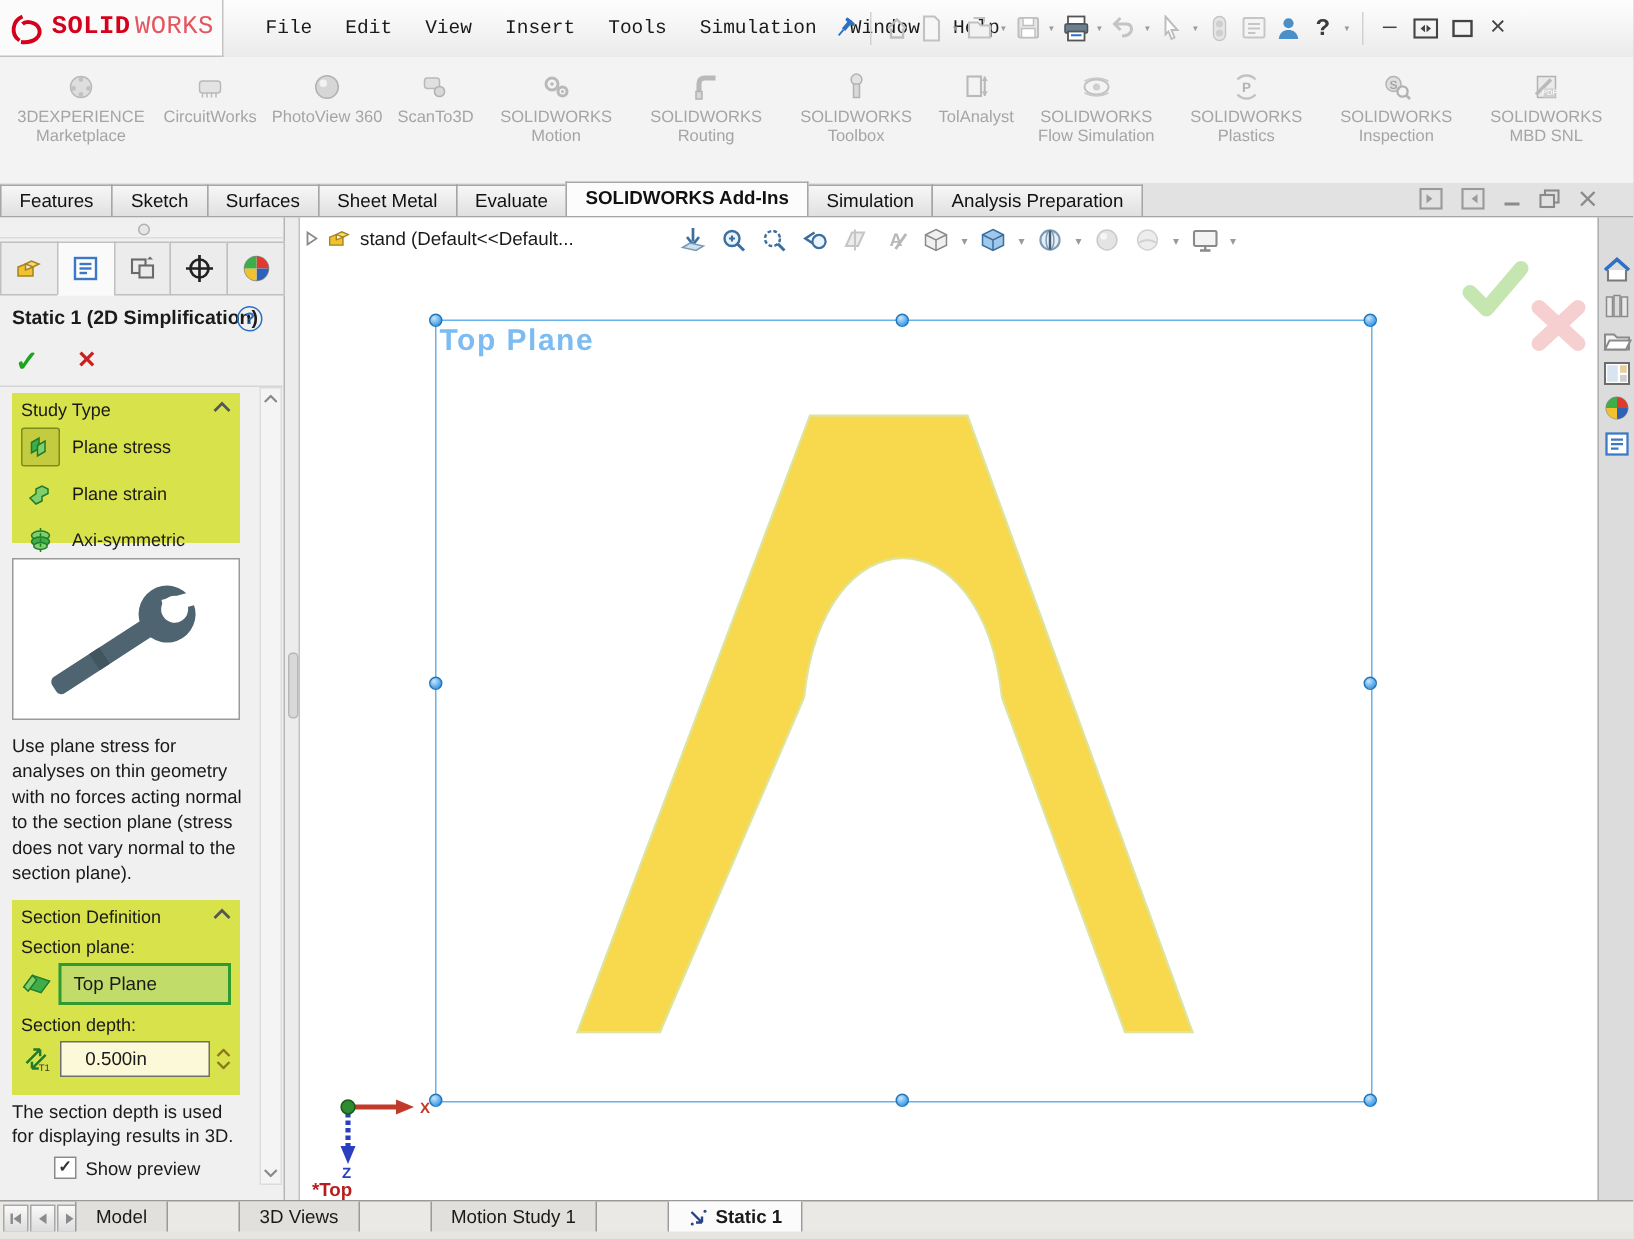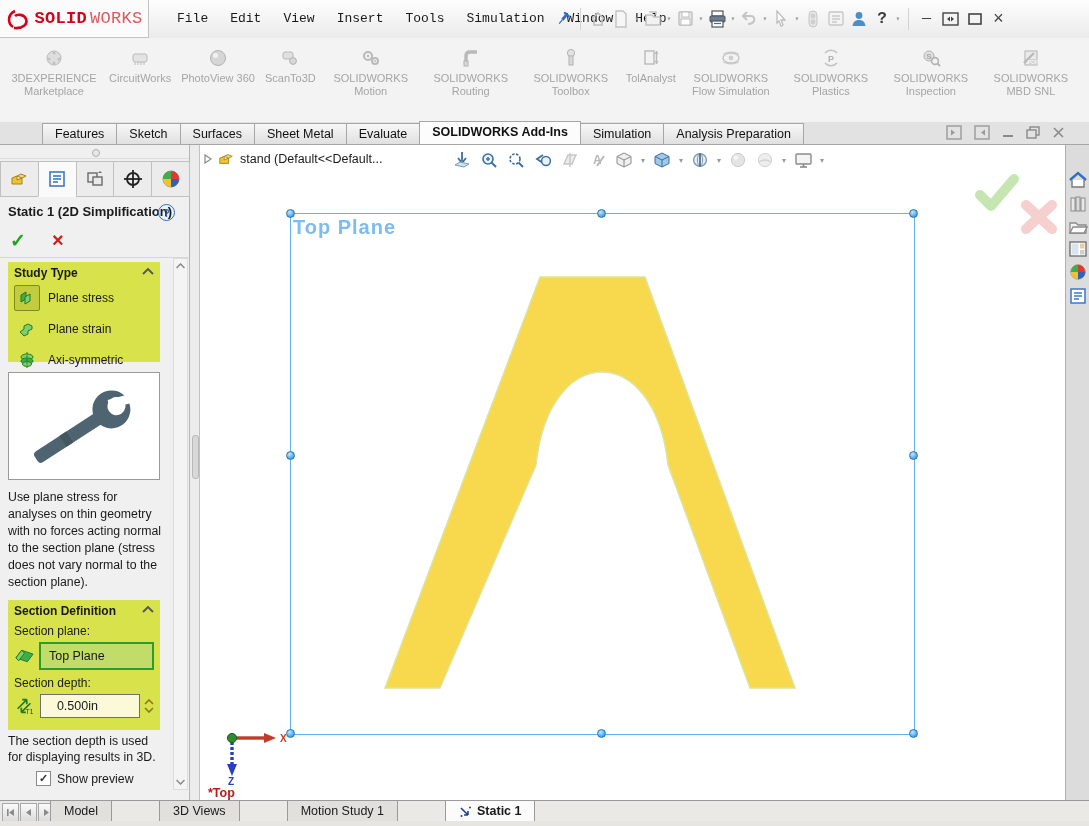--- a/index.html
+++ b/index.html
@@ -22,21 +22,21 @@
   .wc{width:23px;height:24px;display:flex;align-items:center;justify-content:center;
       font-size:15px;color:#444;}
   
   .addins{position:absolute;left:0;top:38px;width:1089px;height:84px;background:#f3f3f3;
           display:flex;align-items:flex-start;padding:7px 0 0 4px;box-sizing:border-box;}
   .addin{display:flex;flex-direction:column;align-items:center;max-width:90px;
          padding:2px 5px;text-align:center;}
   .ai-label{font-size:11px;line-height:13px;color:#a5a5a5;margin-top:3px;}
   
   .rtabs{position:absolute;left:0;top:122px;width:1089px;height:23px;background:#e2e2e2;
-         border-bottom:1px solid #a6a6a6;display:flex;align-items:flex-end;box-sizing:border-box;padding-left:42px;}
+         border-bottom:1px solid #a6a6a6;display:flex;align-items:flex-end;box-sizing:border-box;}
   .rtab{height:20px;line-height:20px;padding:0 12px;font-size:12.5px;
         background:linear-gradient(#f7f7f7,#e0e0e0);border:1px solid #a6a6a6;border-bottom:none;
         margin-right:-1px;color:#111;position:relative;}
   .rtab.active{background:#fcfcfc;font-weight:bold;height:22px;z-index:2;}
   .rtab-controls{position:absolute;right:24px;top:3px;display:flex;gap:12px;align-items:center;}
   
   .left-panel{position:absolute;left:0;top:145px;width:190px;height:655px;background:#f0f0f0;
               border-right:1px solid #b5b5b5;box-sizing:border-box;}
   .p-splitter{position:absolute;left:0;top:0;width:189px;height:13px;border-bottom:1px solid #dcdcdc;}
   .p-dot{position:absolute;left:92px;top:4px;width:6px;height:6px;border-radius:50%;
@@ -48,21 +48,21 @@
   .p-title{position:absolute;left:0;top:56px;width:189px;height:24px;}
   .p-title .t{position:absolute;left:8px;top:3px;font-size:13px;font-weight:bold;}
   .p-help{position:absolute;right:14px;top:3px;width:15px;height:15px;border-radius:50%;
           border:1px solid #2a6fc0;color:#2a6fc0;font-size:11px;font-weight:bold;
           display:flex;align-items:center;justify-content:center;}
   .p-okcancel{position:absolute;left:0;top:84px;width:189px;height:24px;}
   .p-ok{position:absolute;left:10px;top:0;color:#1ea51e;font-size:19px;font-weight:bold;}
   .p-cancel{position:absolute;left:52px;top:0;color:#cc2020;font-size:20px;font-weight:bold;}
   .p-div{position:absolute;left:0;top:112px;width:189px;height:1px;background:#d6d6d6;}
   .group{position:absolute;left:8px;width:152px;background:#d8e24b;padding:4px 6px;box-sizing:border-box;}
-  .g-head{font-size:12px;font-weight:bold;position:relative;}
+  .g-head{font-size:12px;font-weight:normal;position:relative;}
   .g-chev{position:absolute;right:0;top:1px;}
   .opt-row{display:flex;align-items:center;gap:8px;margin-top:5px;}
   .opt-icon{width:24px;height:24px;border:1px solid transparent;display:flex;align-items:center;
             justify-content:center;border-radius:2px;}
   .opt-icon.sel{background:#c3cc3e;border:1px solid #7e8c1e;}
   .opt-label{font-size:12px;}
   .img-box{position:absolute;left:8px;top:227px;width:150px;height:106px;background:#fff;
            border:1px solid #9a9a9a;display:flex;align-items:center;justify-content:center;}
   .p-desc{position:absolute;left:8px;top:344px;width:158px;font-size:12.3px;line-height:17px;}
   .lbl{font-size:12px;margin-top:6px;}

